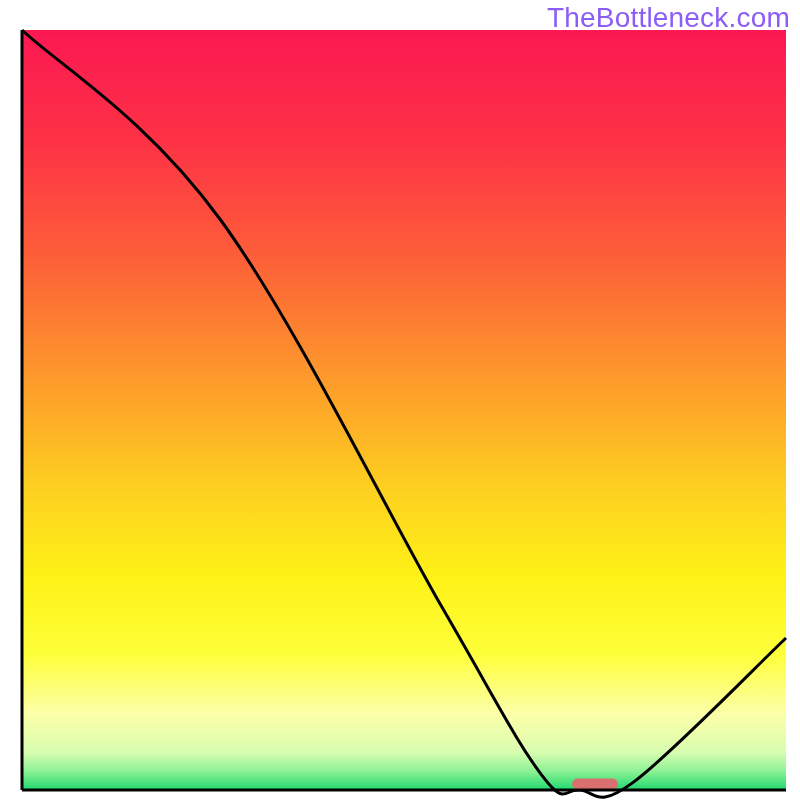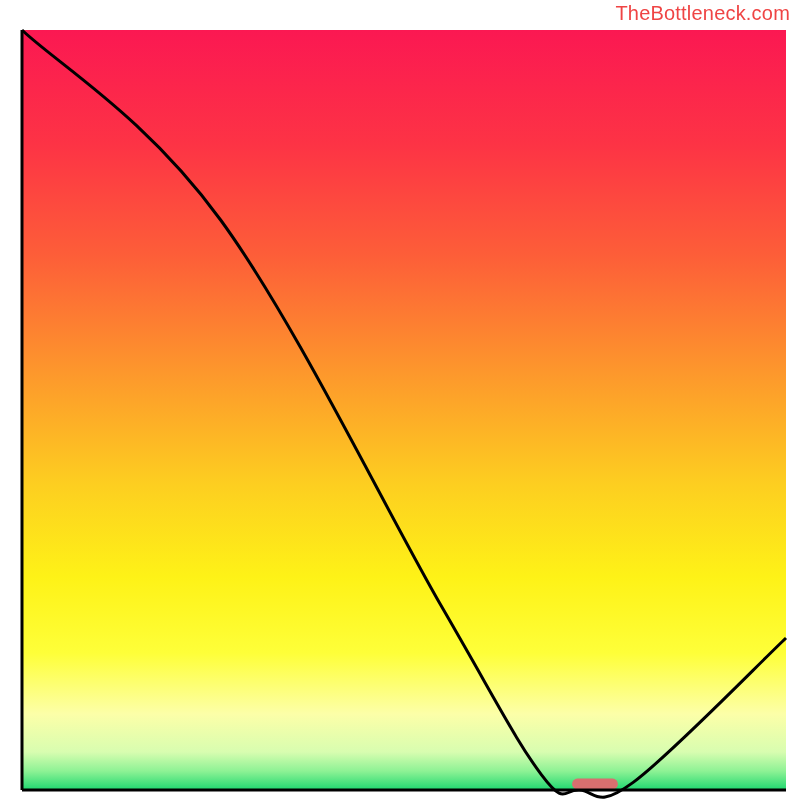--- a/index.html
+++ b/index.html
@@ -12,22 +12,22 @@
   }
   .stage {
     position: relative;
     width: 800px;
     height: 800px;
   }
   .watermark {
     position: absolute;
     top: 2px;
     right: 10px;
-    font-size: 20px;
-    color: #ef4444;
+    font-size: 28px;
+    color: #8b5cf6;
     font-family: Arial, Helvetica, sans-serif;
     letter-spacing: 0.2px;
   }
   svg {
     display: block;
   }
 </style>
 </head>
 <body>
 

